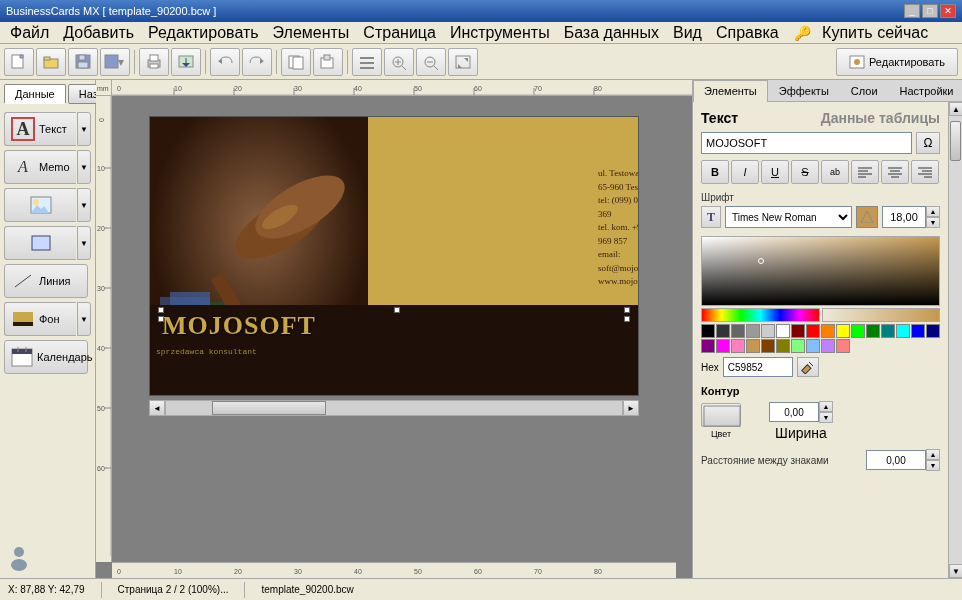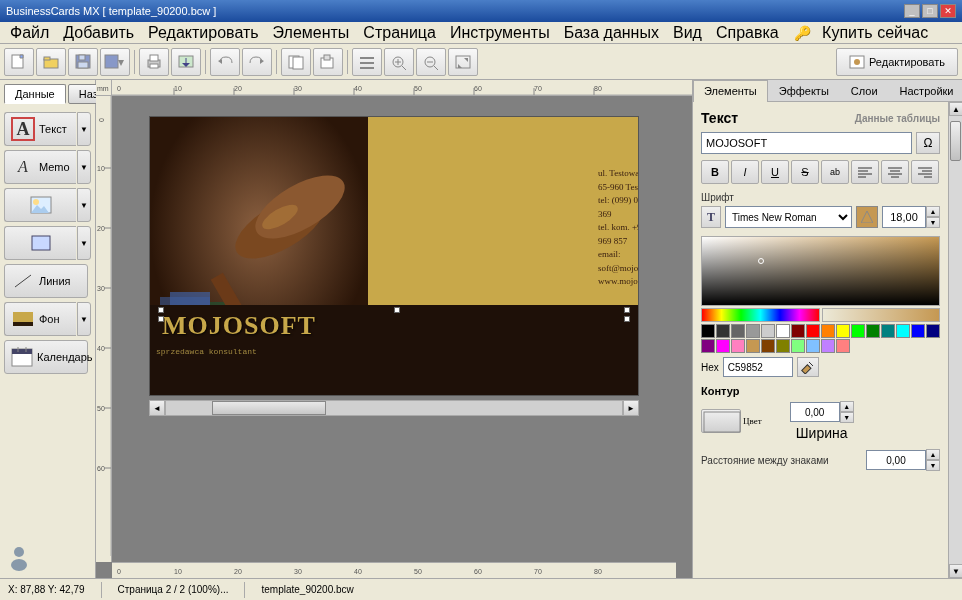--- a/index.html
+++ b/index.html
@@ -475,21 +475,21 @@
       <div class="panel-tab">Слои</div>
       <div class="panel-tab">Настройки</div>
     </div>
 
     <div class="right-panel-inner">
       <div class="panel-main">
         <div class="panel-content">
 
           <div class="section-title">
             <span style="font-size:14px; font-weight:bold;">Текст</span>
-            <span style="font-size:10px; color:#888;">Данные таблицы</span>
+            <span style="font-size:14px; color:#888;">Данные таблицы</span>
           </div>
 
           <div class="text-input-row">
             <input class="text-input" type="text" value="MOJOSOFT" style="">
             <div class="omega-btn">Ω</div>
           </div>
 
           <div class="format-buttons">
             <div class="fmt-btn" style="font-weight:bold;">B</div>
             <div class="fmt-btn" style="font-style:italic;">I</div>
@@ -594,21 +594,21 @@
                     <line x1="8" y1="2" x2="12" y2="6" stroke="#333" strokewidth="1.5"></line>
                     <rect x="1" y="7" width="8" height="5" fill="#c59852" stroke="#333" strokewidth="1" transform="rotate(-45 5 9)"></rect>
                   </svg>
               </div>
             </div>
           </div>
 
           <div class="outline-section">
             <div class="outline-title">Контур</div>
             <div class="outline-row">
-              <div style="display:flex;flex-direction:row;align-items:center;gap:2px;font-family:Liberation Serif, serif;">
+              <div style="display:flex;flex-direction:column;align-items:center;gap:2px;">
                 <div class="outline-color-preview">
                   <svg width="40" height="24">
                       <rect x="2" y="2" width="36" height="20" fill="none" stroke="#888" strokewidth="2"></rect>
                     </svg>
                 </div>
                 <span style="font-size:9px;">Цвет</span>
               </div>
               <div style="display:flex;flex-direction:column;align-items:center;gap:2px;margin-left:20px;">
                 <div style="display:flex;align-items:center;">
                   <input type="text" value="0,00" style="width: 50px; height: 20px; border: 1px solid rgb(124, 139, 160); padding: 2px; font-size: 10px; text-align: center; background: white;">

